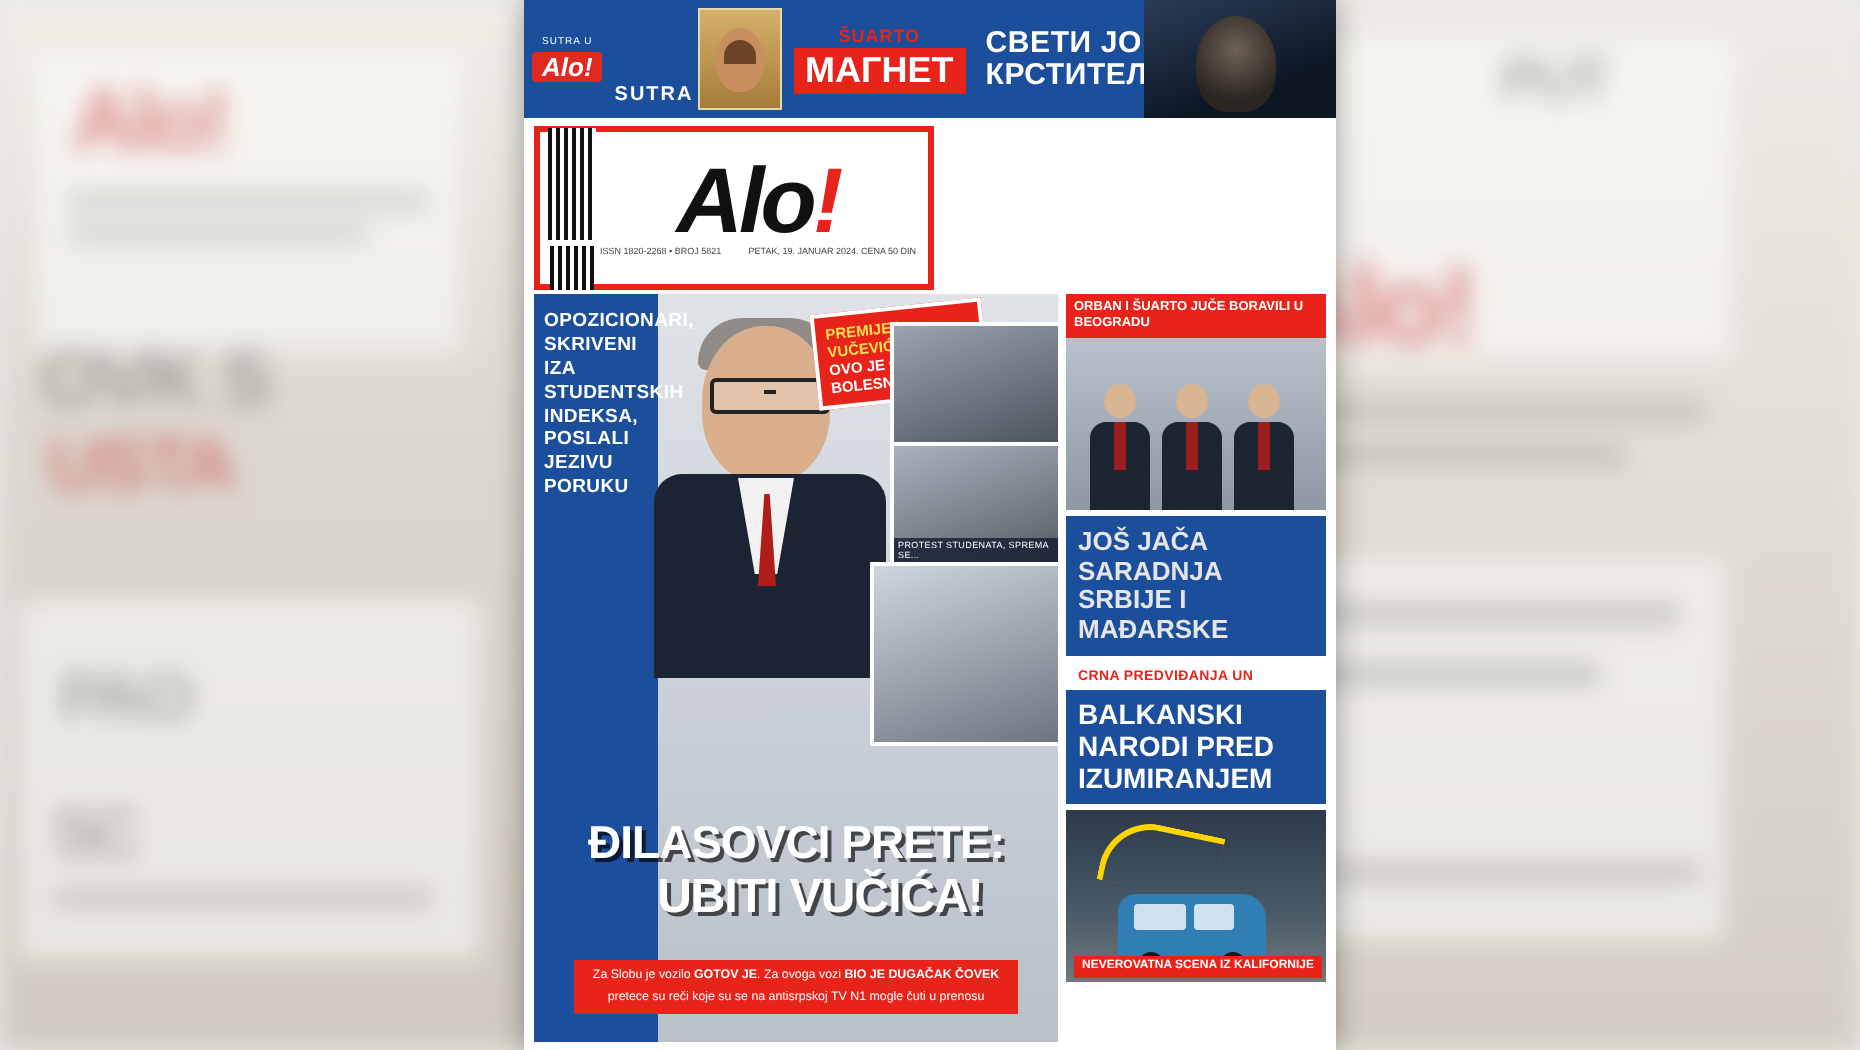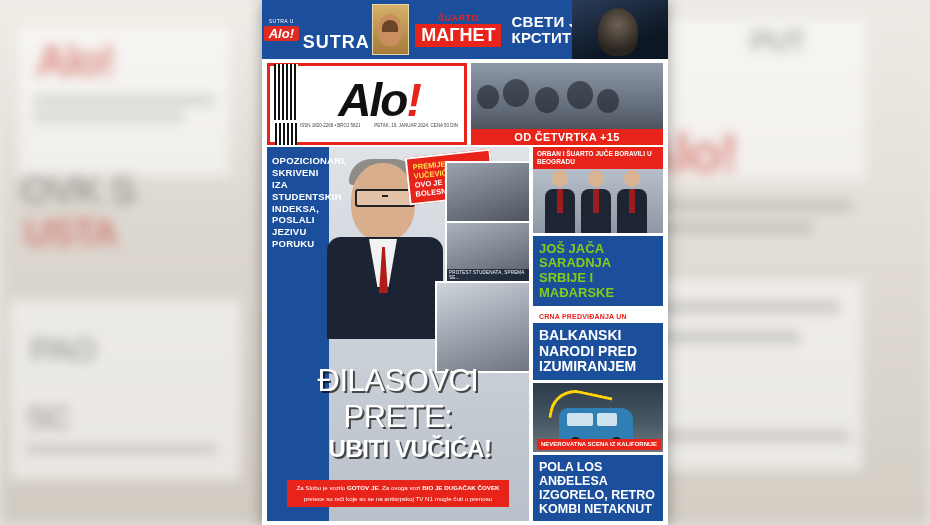--- a/index.html
+++ b/index.html
@@ -32,21 +32,21 @@
     box-shadow:0 0 14px rgba(0,0,0,.35);
     overflow:hidden;
   }
   
   .topbar{position:relative;height:59px;background:#1b4f9c;display:flex;align-items:stretch;}
   .tb-logo{width:50px;background:#1b4f9c;color:#fff;display:flex;flex-direction:column;
     align-items:center;justify-content:center;}
   .tb-logo .small{font-size:5px;letter-spacing:.5px;}
   .tb-logo .alo{background:#e02a21;color:#fff;font-size:13px;font-weight:bold;
      padding:0 5px;border-radius:2px;font-style:italic;margin-top:2px;}
-  .tb-sutra{color:#fff;font-size:18px;font-weight:bold;align-self:flex-end;
+  .tb-sutra{color:#fff;font-size:10px;font-weight:bold;align-self:flex-end;
      padding:0 0 6px 2px;letter-spacing:1px;}
   .tb-icon{width:46px;margin:4px 2px;background:
      linear-gradient(180deg,#d4b06a,#a67c3a);border:1px solid #e8d7a8;
      display:flex;align-items:center;justify-content:center;overflow:hidden;}
   .tb-icon .face{width:24px;height:32px;background:#c98f5e;border-radius:50% 50% 45% 45%;
      position:relative;}
   .tb-icon .face:after{content:"";position:absolute;left:4px;top:6px;width:16px;height:12px;
      background:#6b4428;border-radius:8px 8px 0 0;}
   .tb-poklon{display:flex;flex-direction:column;justify-content:center;align-items:center;
      padding:0 4px;}
@@ -103,38 +103,38 @@
      font-size:7.5px;font-weight:bold;line-height:1.2;padding:4px 5px;box-sizing:border-box;
      transform:rotate(-6deg);border:2px solid #fff;}
   .inset-quote .q1{color:#ffe14d;}
   .ph-small{position:absolute;background:#7b828c;overflow:hidden;border:2px solid #fff;}
   .ph1{left:178px;top:14px;width:82px;height:58px;background:linear-gradient(160deg,#9aa3ae,#4d545e);}
   .ph2{left:178px;top:74px;width:82px;height:58px;background:linear-gradient(160deg,#aab3bd,#555c66);}
   .ph3{left:168px;top:134px;width:92px;height:88px;background:linear-gradient(160deg,#cfd5dc,#6d7581);}
   .phtag{position:absolute;left:0;right:0;bottom:0;background:rgba(20,30,50,.82);color:#fff;
      font-size:4.5px;padding:1px 2px;letter-spacing:.2px;}
   .headline{position:absolute;left:0;right:0;bottom:58px;text-align:center;}
-  .headline .l1{font-size:31px;font-weight:normal;color:#fff;letter-spacing:-.5px;
+  .headline .l1{font-size:23px;font-weight:bold;color:#fff;letter-spacing:-.5px;
      text-shadow:2px 2px 0 rgba(0,0,0,.65);}
   .headline .l2{font-size:24px;font-weight:bold;color:#ffffff;letter-spacing:-.5px;
      text-shadow:2px 2px 0 rgba(0,0,0,.65);padding-left:24px;}
   .subbox{position:absolute;left:20px;right:20px;bottom:14px;background:#e8231a;color:#fff;
      font-size:6.2px;line-height:1.35;text-align:center;padding:4px 6px;box-sizing:border-box;}
   .subbox b{font-weight:bold;}
   .subbox .second{display:block;margin-top:2px;}
   
   .r-top{position:relative;height:108px;background:linear-gradient(180deg,#c3ccd6,#8e98a4);overflow:hidden;}
   .r-top .kicker{position:absolute;left:0;top:0;right:0;background:#e8231a;color:#fff;font-size:6.5px;
      font-weight:bold;line-height:1.2;padding:3px 4px;box-sizing:border-box;}
   .r-top .men{position:absolute;left:8px;bottom:0;right:8px;height:74px;}
   .fig{position:absolute;bottom:0;width:30px;}
   .fig .h{width:16px;height:17px;background:#d9b492;border-radius:50%;margin:0 auto;}
   .fig .b{width:30px;height:44px;background:#1d2533;border-radius:8px 8px 0 0;margin-top:2px;}
   .fig .t{position:absolute;left:12px;top:19px;width:6px;height:24px;background:#9b1d1d;}
-  .r-blue{background:#1b4f9c;color:#84cc16;font-size:13px;font-weight:bold;line-height:1.12;
+  .r-blue{background:#1b4f9c;color:#e5e5e5;font-size:13px;font-weight:bold;line-height:1.12;
      padding:6px 6px;box-sizing:border-box;}
   .r-red-k{color:#e8231a;font-size:7px;font-weight:bold;padding:4px 6px 0;letter-spacing:.2px;}
   .r-blue2{background:#1b4f9c;color:#fff;font-size:14px;font-weight:bold;line-height:1.12;
      padding:5px 6px;box-sizing:border-box;}
   .r-photo{position:relative;height:86px;background:linear-gradient(180deg,#2c3a4a 0%,#4a5a66 60%,#6f7a7f 100%);overflow:hidden;}
   .van{position:absolute;left:26px;bottom:8px;width:74px;height:36px;background:#2f7fb5;border-radius:9px 12px 4px 4px;}
   .van .win{position:absolute;left:8px;top:5px;width:26px;height:13px;background:#cfe3ef;border-radius:2px;}
   .van .win2{position:absolute;left:38px;top:5px;width:20px;height:13px;background:#cfe3ef;border-radius:2px;}
   .van .wh{position:absolute;bottom:-6px;width:13px;height:13px;background:#1a1a1a;border-radius:50%;}
   .arrow{position:absolute;left:18px;top:8px;width:56px;height:30px;border:3px solid #ffd400;
@@ -202,29 +202,20 @@
       </div>
       <div class="mh-alo">
         <div class="word">
           <span>Alo</span><span class="dot">!</span>
         </div>
         <div class="mh-meta">
           <span>ISSN 1820-2268  •  BROJ 5821</span>
           <span>PETAK, 19. JANUAR 2024.  CENA 50 DIN</span>
         </div>
       </div>
-    </div>
-    <div class="mh-img">
-      <div class="crowd"></div>
-      <div class="blob" style="left:6px;top:22px;width:22px;height:24px;"></div>
-      <div class="blob" style="left:32px;top:16px;width:26px;height:28px;"></div>
-      <div class="blob" style="left:64px;top:24px;width:24px;height:26px;"></div>
-      <div class="blob" style="left:96px;top:18px;width:26px;height:28px;"></div>
-      <div class="blob" style="left:126px;top:26px;width:22px;height:24px;"></div>
-      <div class="mh-tag">OD ČETVRTKA +15</div>
     </div>
   </div>
 
   <div class="body">
 
     <div class="col-left">
       <div class="mainphoto">
 
         <div class="blue-strip">OPOZICIONARI, SKRIVENI IZA STUDENTSKIH INDEKSA, POSLALI JEZIVU PORUKU</div>
 
@@ -290,21 +281,20 @@
       <div class="r-photo">
         <div class="arrow"></div>
         <div class="van">
           <div class="win"></div>
             <div class="win2"></div>
           <div class="wh" style="left:10px;"></div>
             <div class="wh" style="right:10px;"></div>
         </div>
         <div class="r-caption">NEVEROVATNA SCENA IZ KALIFORNIJE</div>
       </div>
-      <div class="r-bottom">POLA LOS ANĐELESA IZGORELO, RETRO KOMBI NETAKNUT</div>
     </div>
   </div>
 
   <div class="footer">
     
     
   </div>
 </div>
 
 </body></html>

